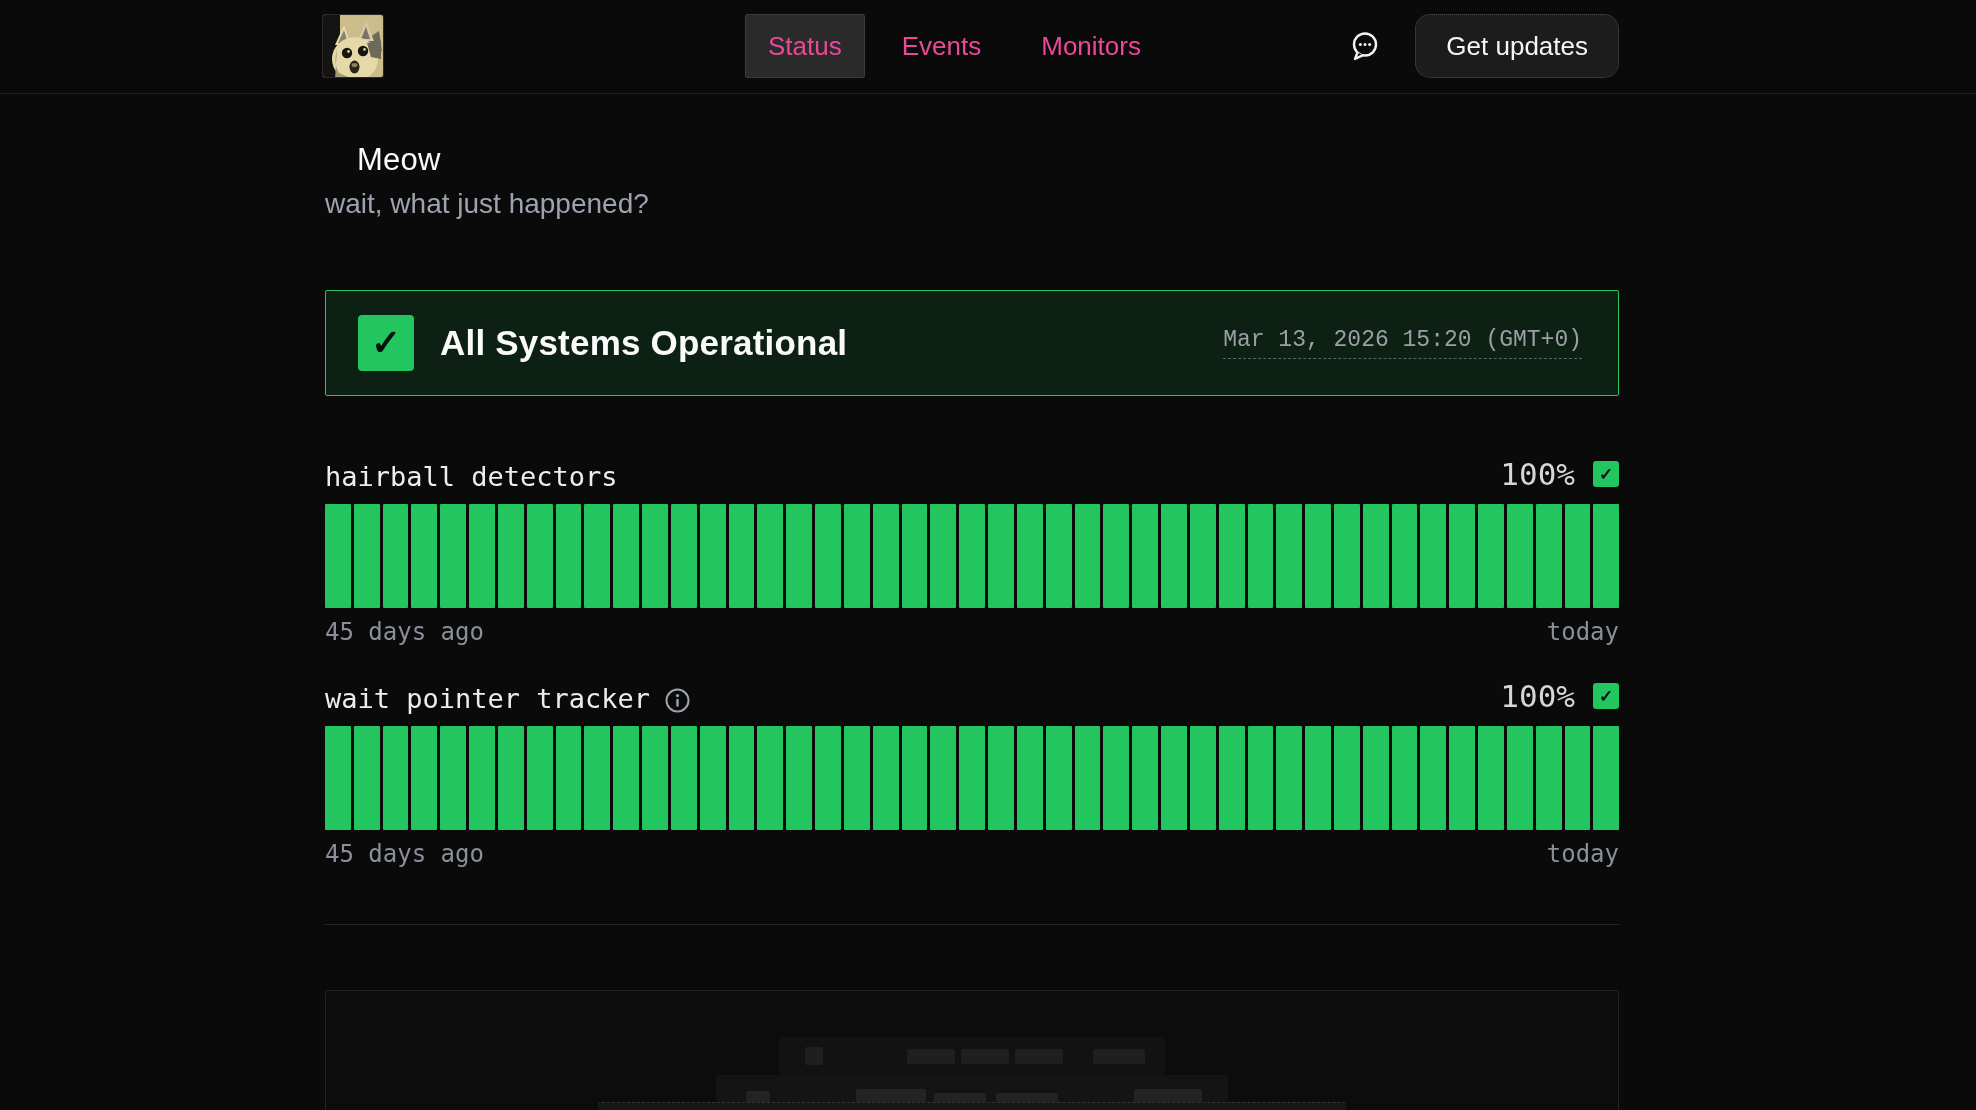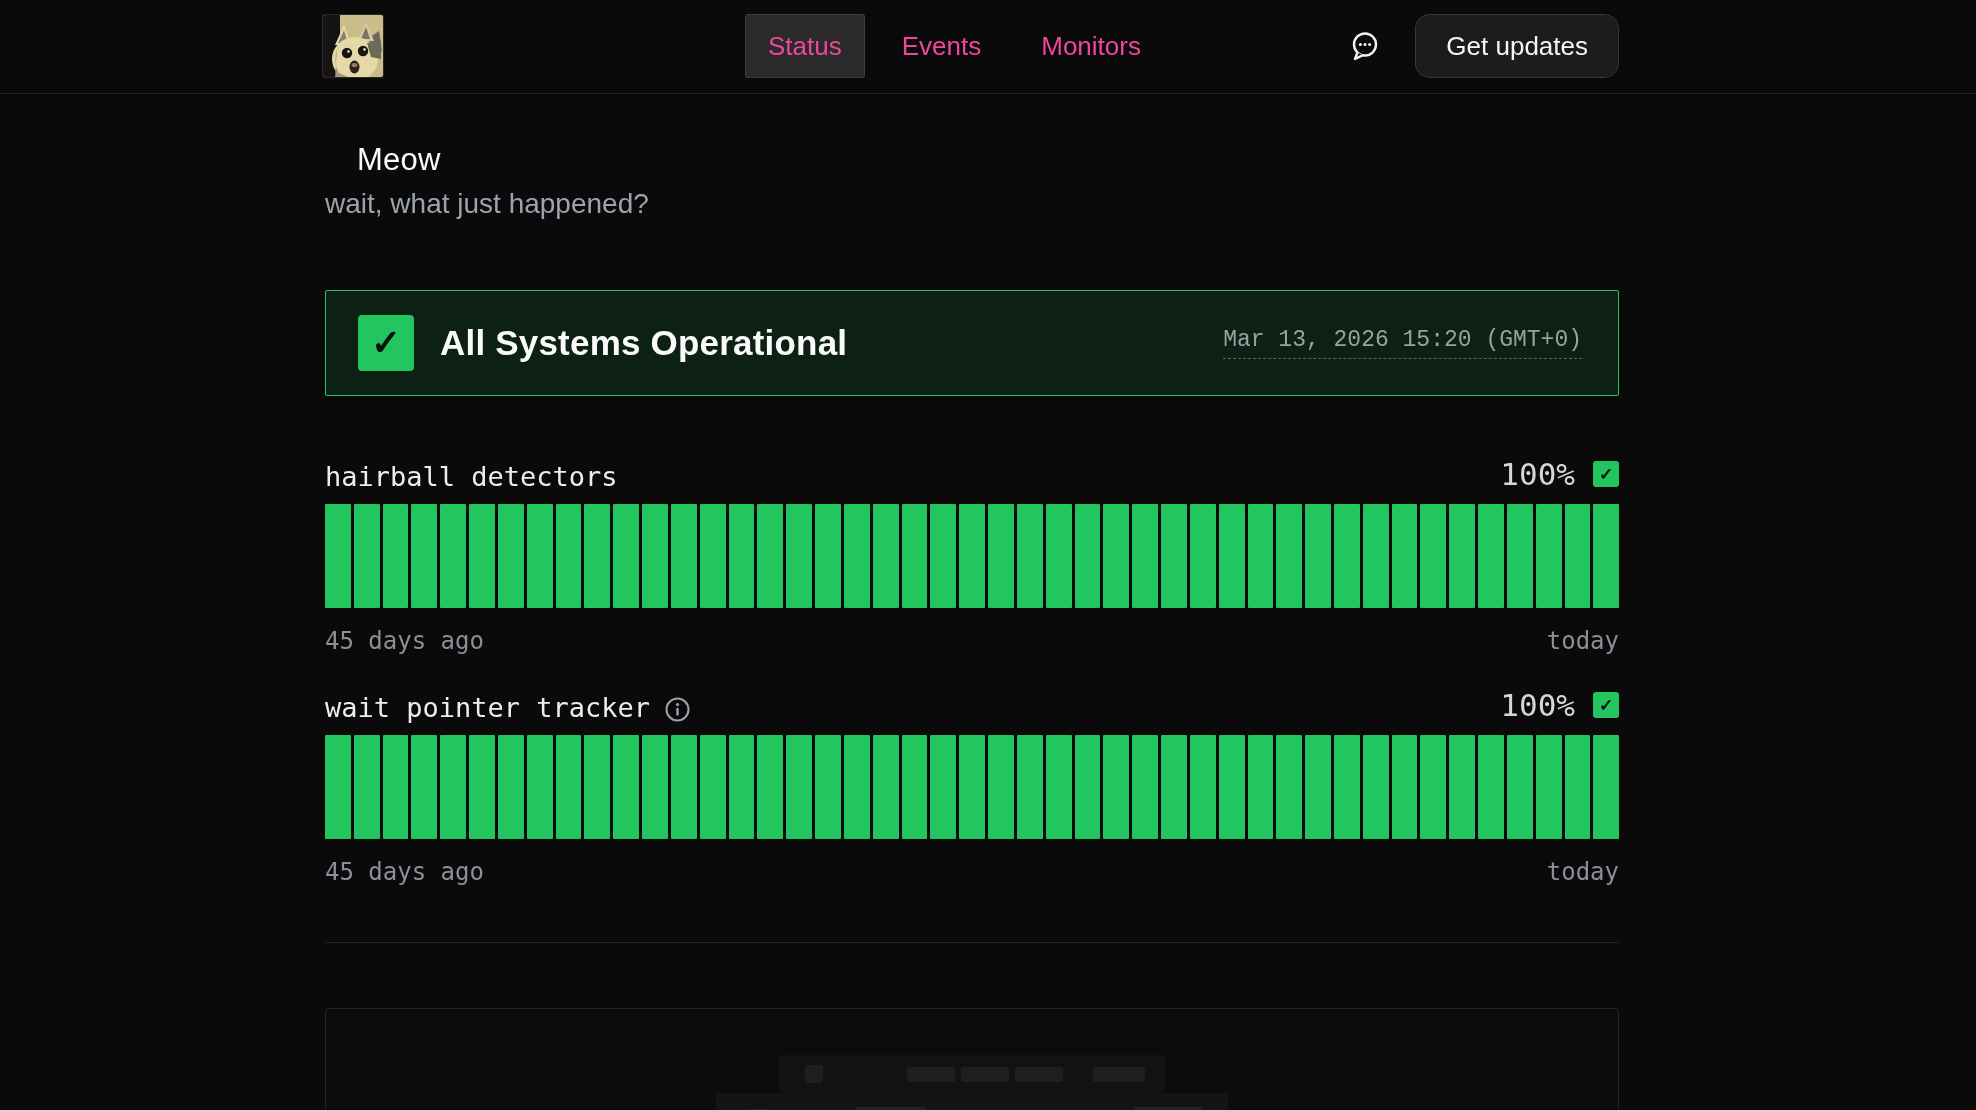--- a/index.html
+++ b/index.html
@@ -77,21 +77,21 @@
   .monitor-right { margin-left:auto; display:flex; align-items:center; }
   .uptime-pct { font-size:31px; color:#d6d6d6; }
   .uptime-badge {
     margin-left:18px; width:26px; height:26px; border-radius:3px;
     background:#22c55e; display:flex; align-items:center; justify-content:center;
     font-size:17px; font-weight:bold; color:#06130a;
   }
   .bars { margin-top:12px; height:104px; display:flex; gap:3px; }
   .bar { flex:1; background:#22c55e; border-radius:1px; cursor:pointer; }
   .range-row {
-    margin-top:19px; display:flex; justify-content:space-between;
+    margin-top:10px; display:flex; justify-content:space-between;
     font-size:24px; color:#8a8f98;gap:34px;
   }
 
   
   .divider { margin-top:56px; border:none; border-top:1px solid #232323; height:0; }
   .preview-box {
     position:relative; margin-top:65px; height:280px;
     border:1px solid #232323; border-radius:3px; background:#0c0c0c;
     overflow:hidden;
   }

